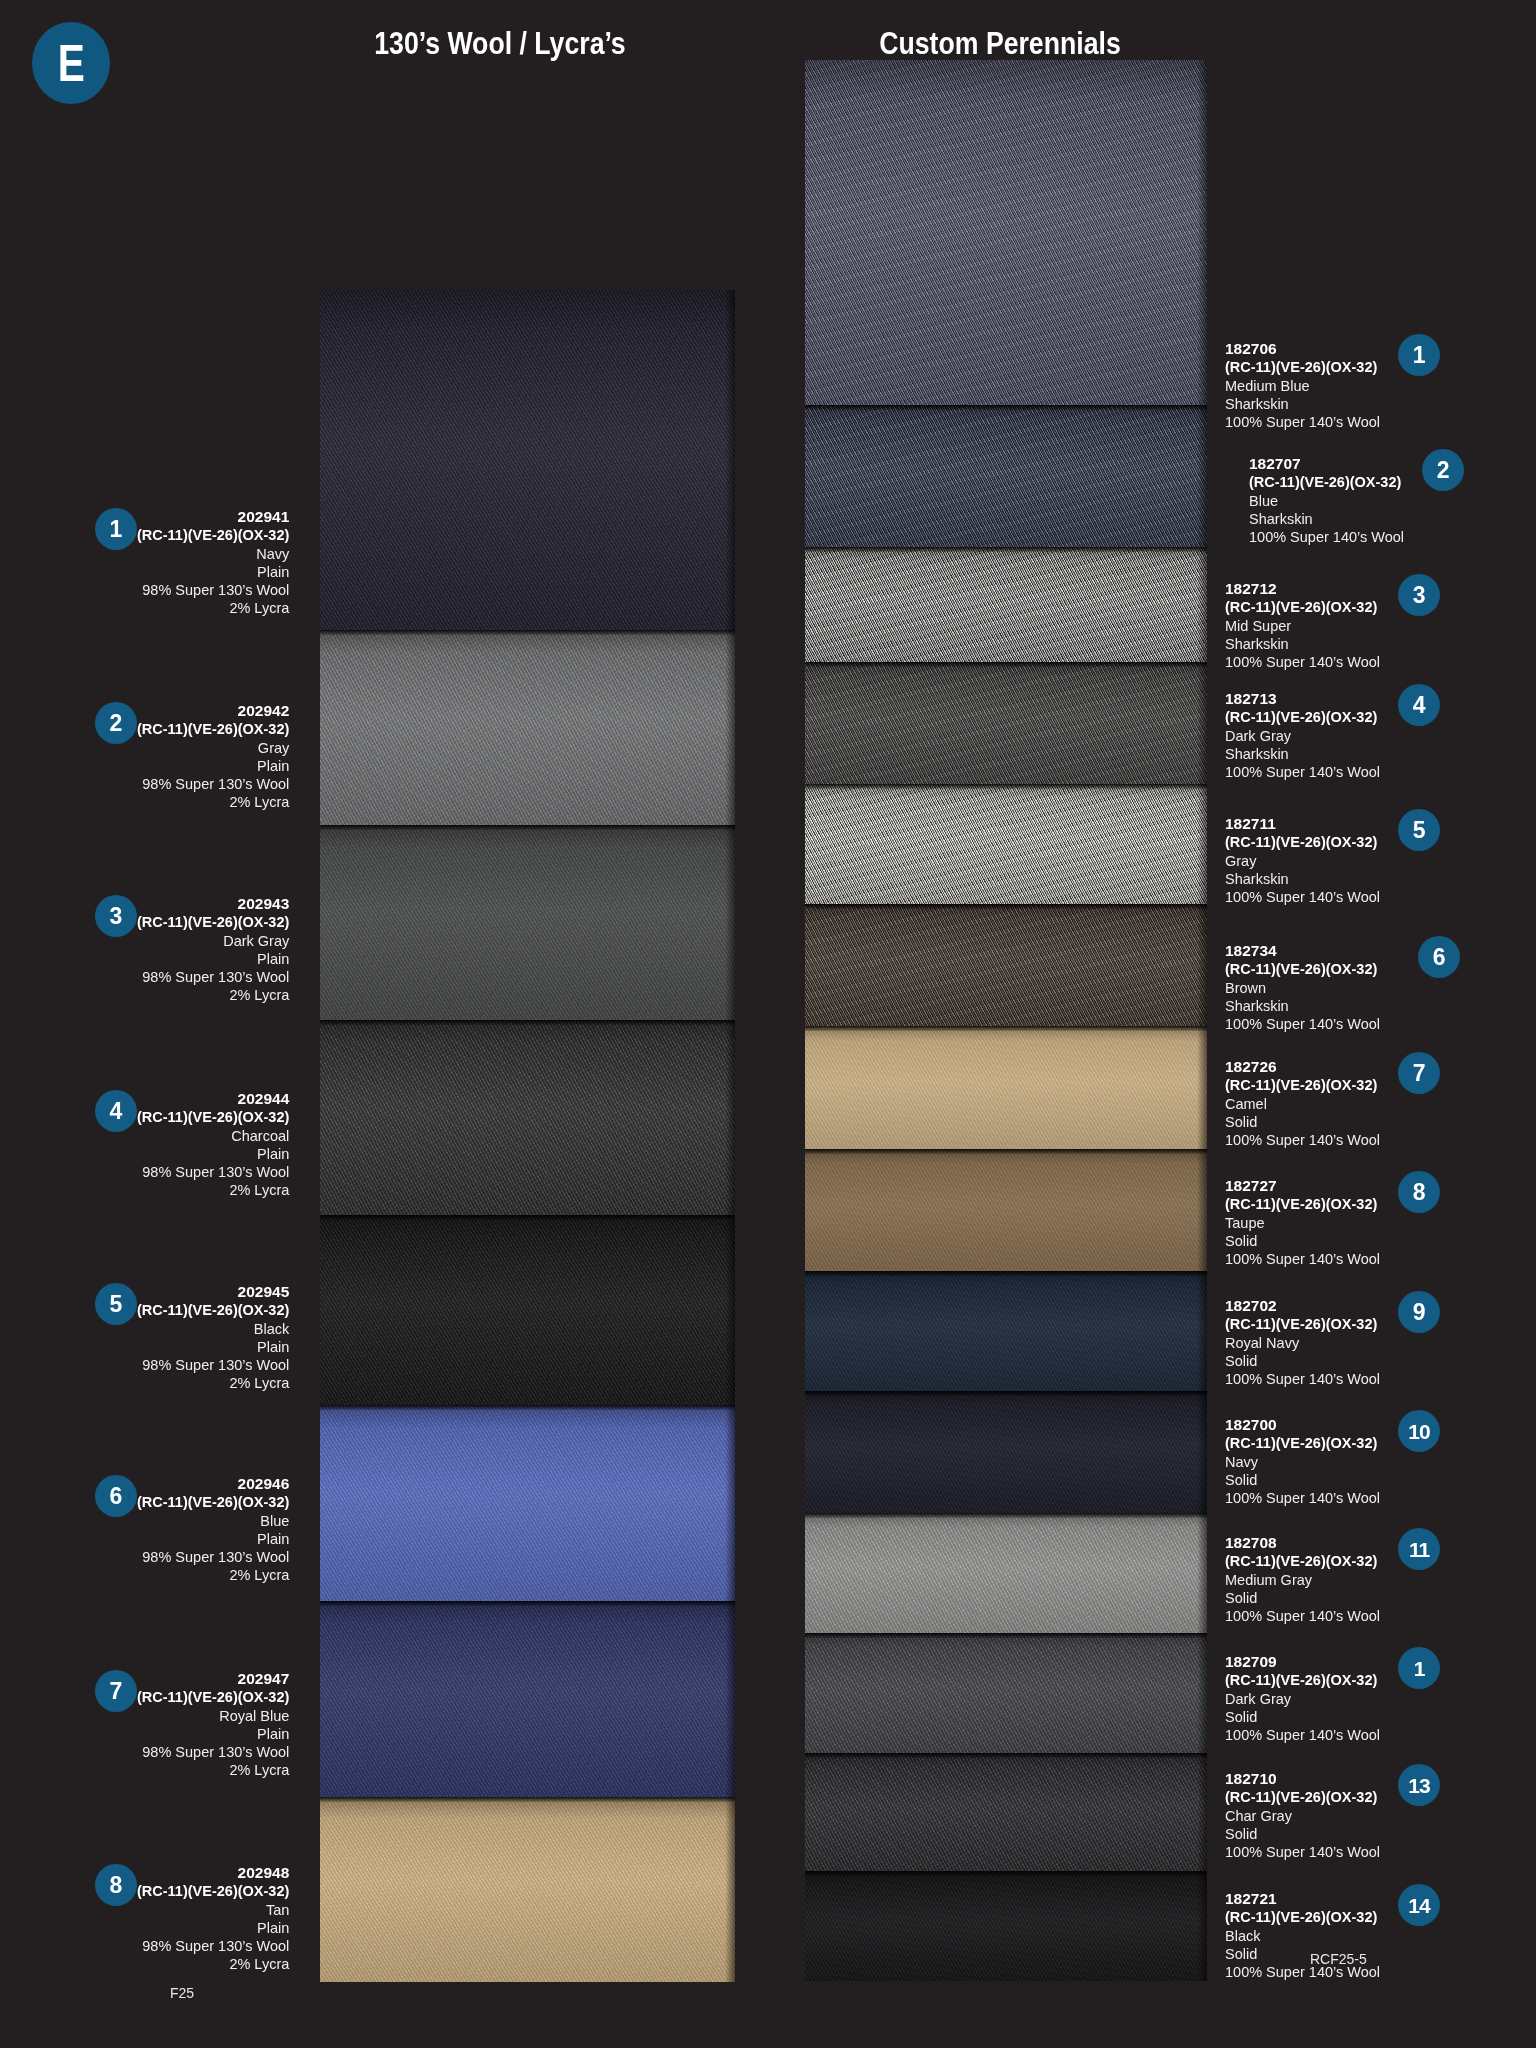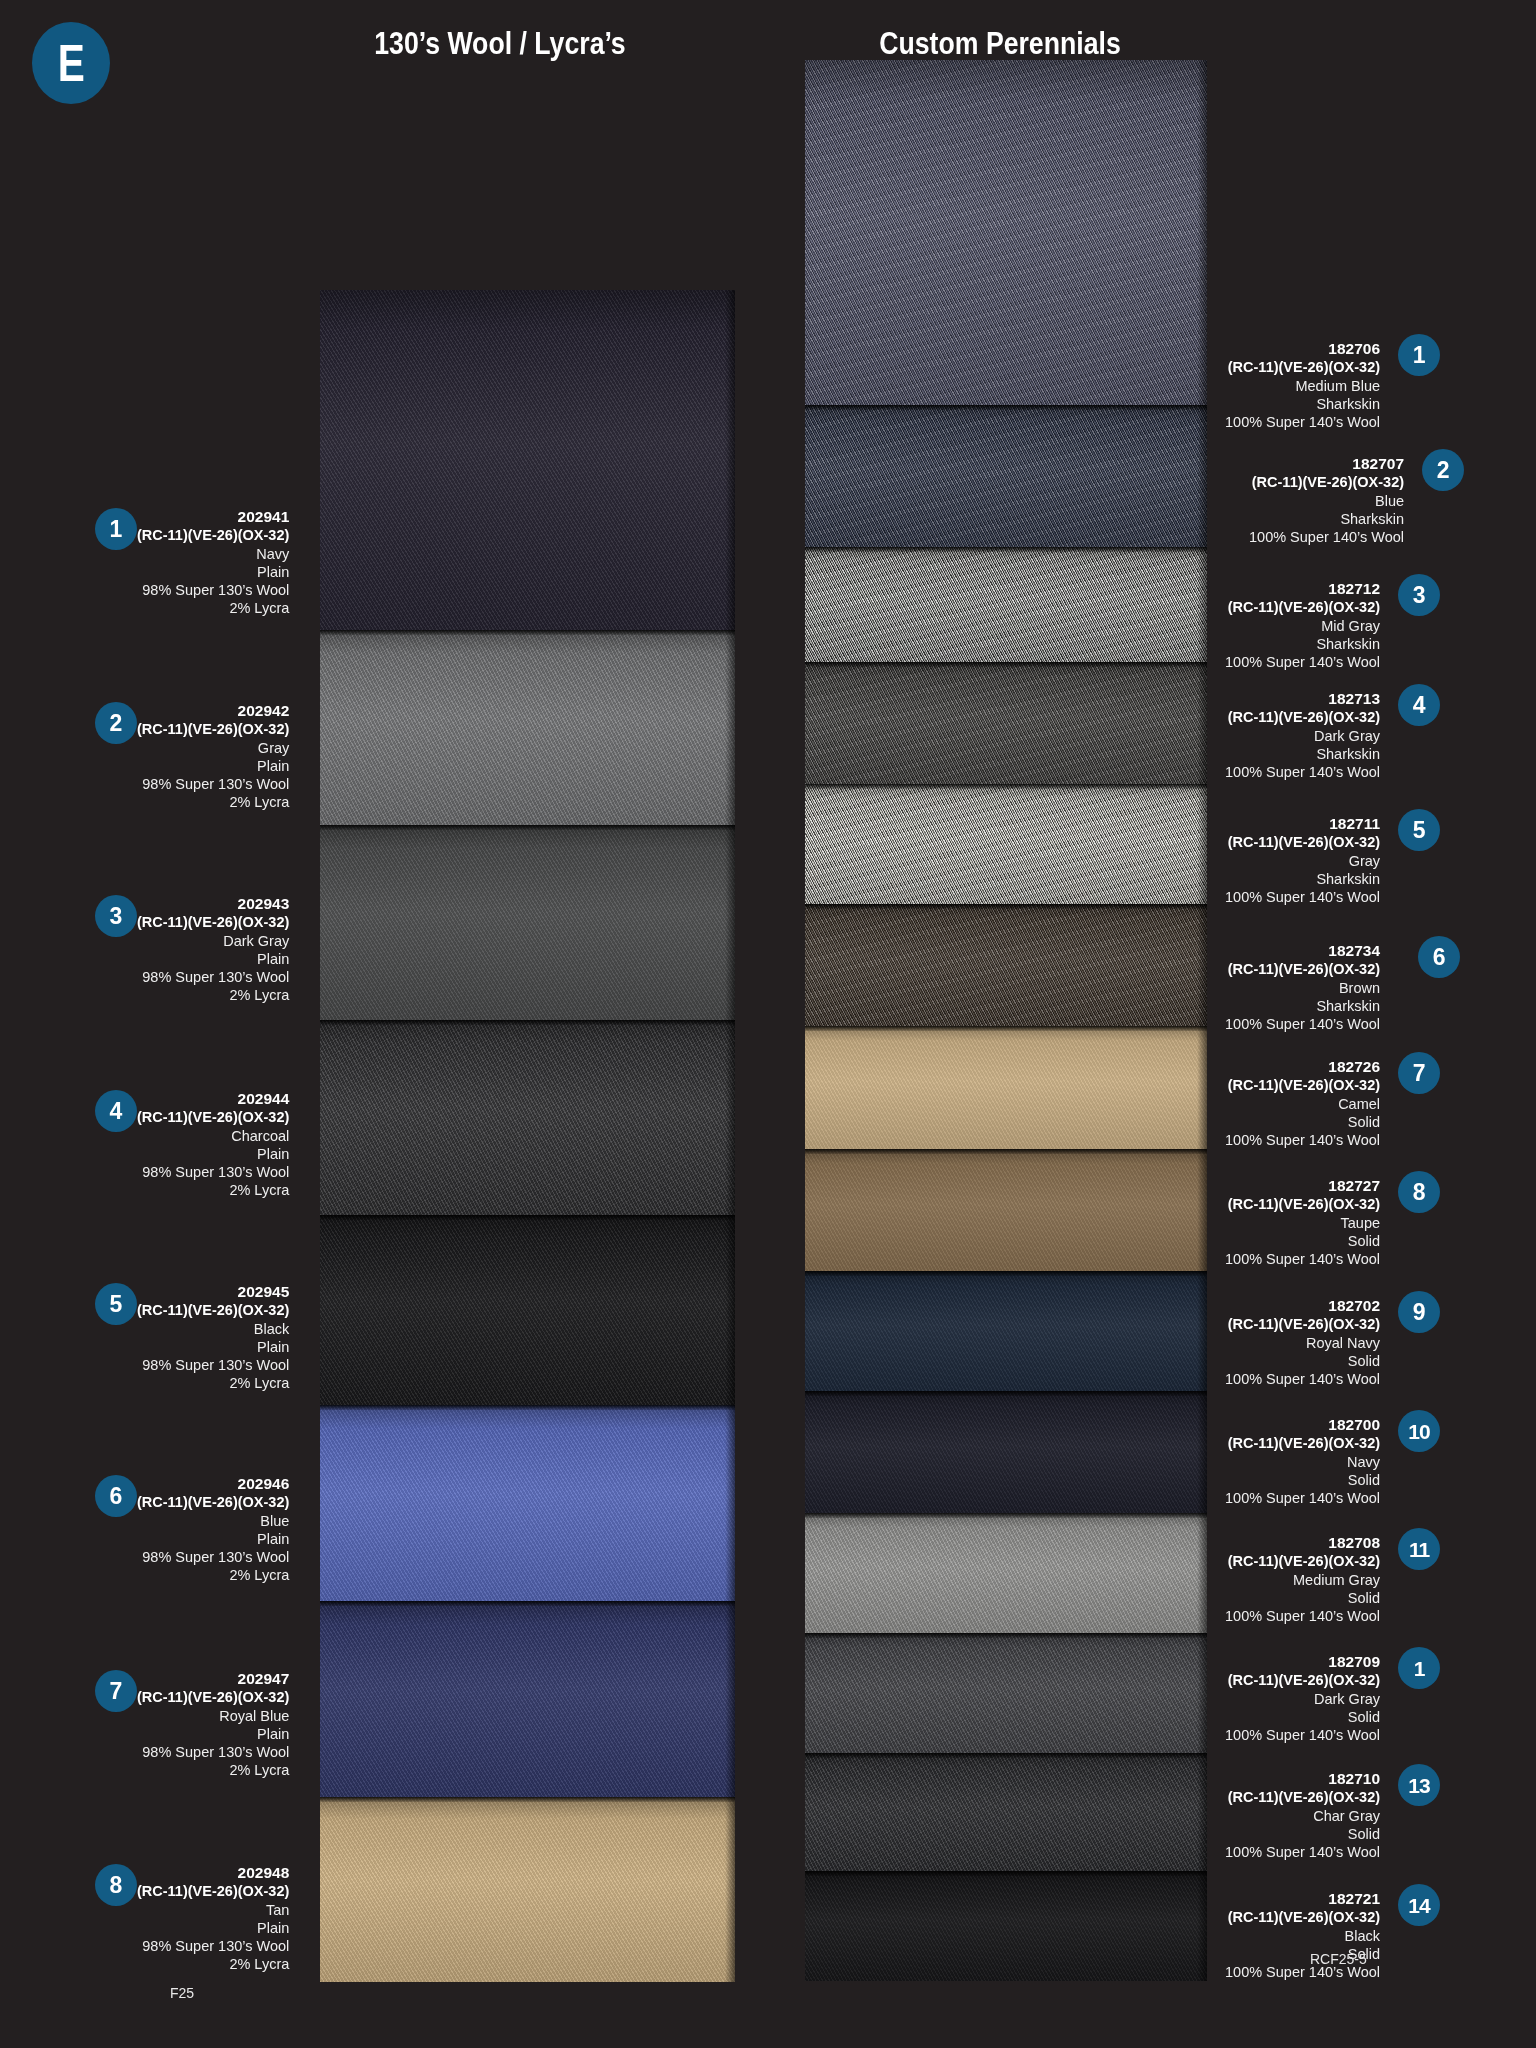--- a/index.html
+++ b/index.html
@@ -157,21 +157,21 @@
     font-family: "Liberation Sans", sans-serif;
     font-size: 14.5px;
     line-height: 18.3px;
     color: #efefef;
     white-space: nowrap;
   }
   .txt .code  { font-weight: bold; font-size: 15.5px; color: #ffffff; }
   .txt .cert  { font-weight: bold; font-size: 14.5px; color: #ffffff; }
 
   .entry-left  .txt { text-align: right;  margin-right: 20px; }
-  .entry-right .txt { text-align: right;   margin-left: 0; margin-right: 18px; }
+  .entry-right .txt { text-align: left;   margin-left: 0; margin-right: 18px; }
 
   
   .entry-left  .num-badge { order: -1; margin-top: 0px; }
 
   
   .footer-code {
     position: absolute;
     font-family: "Liberation Sans", sans-serif;
     font-size: 14px;
     color: #e8e8e8;
@@ -454,21 +454,21 @@
         <div>Blue</div>
         <div>Sharkskin</div>
         <div>100% Super 140’s Wool</div>
       </div>
       <div class="num-badge" style="margin-top: -6px;">2</div>
     </div>
     <div class="entry entry-right" style="top: 580px; left: 1225px; width: 260px;">
       <div class="txt">
         <div class="code">182712</div>
         <div class="cert">(RC-11)(VE-26)(OX-32)</div>
-        <div>Mid Gray</div>
+        <div>Mid Super</div>
         <div>Sharkskin</div>
         <div>100% Super 140’s Wool</div>
       </div>
       <div class="num-badge" style="margin-top: -6px;">3</div>
     </div>
     <div class="entry entry-right" style="top: 690px; left: 1225px; width: 260px;">
       <div class="txt">
         <div class="code">182713</div>
         <div class="cert">(RC-11)(VE-26)(OX-32)</div>
         <div>Dark Gray</div>

